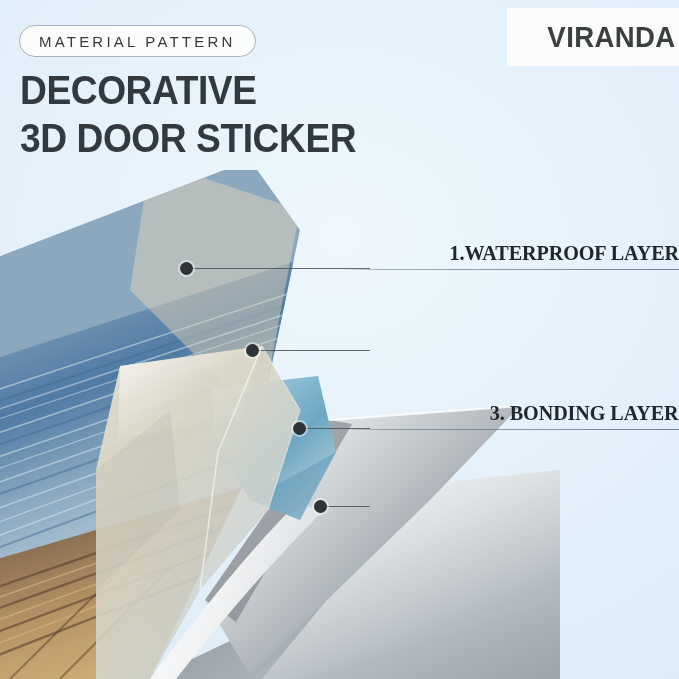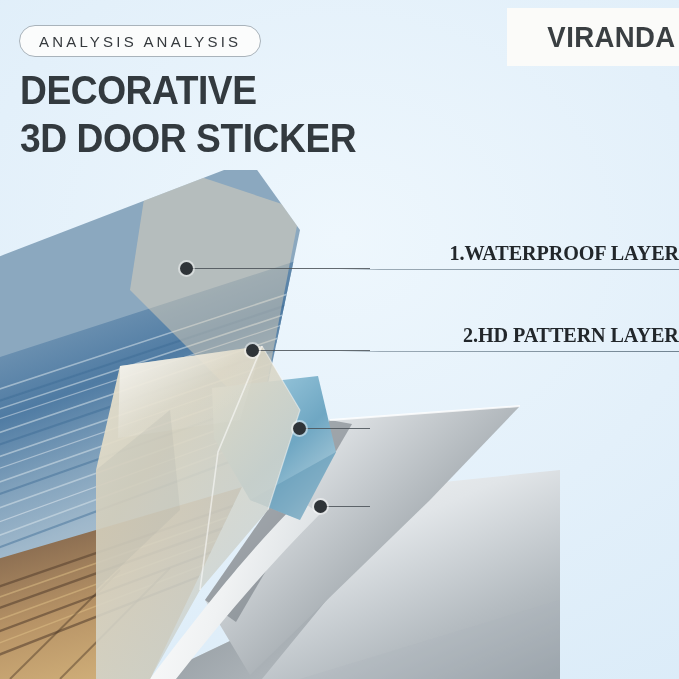--- a/index.html
+++ b/index.html
@@ -221,45 +221,45 @@
         <path d="M 120,196 L 262,176 L 240,250 L 118,268 Z" fill="url(#gSheen)"></path>
 
         <path d="M 96,300 L 170,240 L 180,340 L 96,420 Z" fill="#8a9096" opacity="0.12"></path>
 
         <path d="M 300,509 L 560,430 L 560,509 Z" fill="#aab4bb" opacity="0.25"></path>
       </g>
     </svg>
   </div>
 
   <div class="badge">
-    <span>ANALYSIS ANALYSIS</span>
+    <span>MATERIAL PATTERN</span>
   </div>
 
   <div class="title">
     <div>DECORATIVE</div>
     <div>3D DOOR STICKER</div>
   </div>
 
   <div class="logo-box">
     <span class="logo-text">VIRANDA</span>
   </div>
 
   <div class="callout" style="left:340px;top:240px;width:339px;height:30px;">
     <span class="lbl">1.WATERPROOF LAYER</span>
     <span class="rule" style="width:339px;"></span>
   </div>
   <div class="leader" style="left:192px;top:268px;width:178px;"></div>
   <div class="dot" style="left:180px;top:262px;"></div>
 
-  <div class="callout" style="left:340px;top:322px;width:339px;height:30px;">
-    <span class="lbl">2.HD PATTERN LAYER</span>
-    <span class="rule" style="width:339px;"></span>
-  </div>
   <div class="leader" style="left:258px;top:350px;width:112px;"></div>
   <div class="dot" style="left:246px;top:344px;"></div>
 
+  <div class="callout" style="left:340px;top:400px;width:339px;height:30px;">
+    <span class="lbl">3. BONDING LAYER</span>
+    <span class="rule" style="width:339px;"></span>
+  </div>
   <div class="leader" style="left:305px;top:428px;width:65px;"></div>
   <div class="dot" style="left:293px;top:422px;"></div>
 
   <div class="leader" style="left:326px;top:506px;width:44px;"></div>
   <div class="dot" style="left:314px;top:500px;"></div>
 
 </div>
 
 </body></html>

